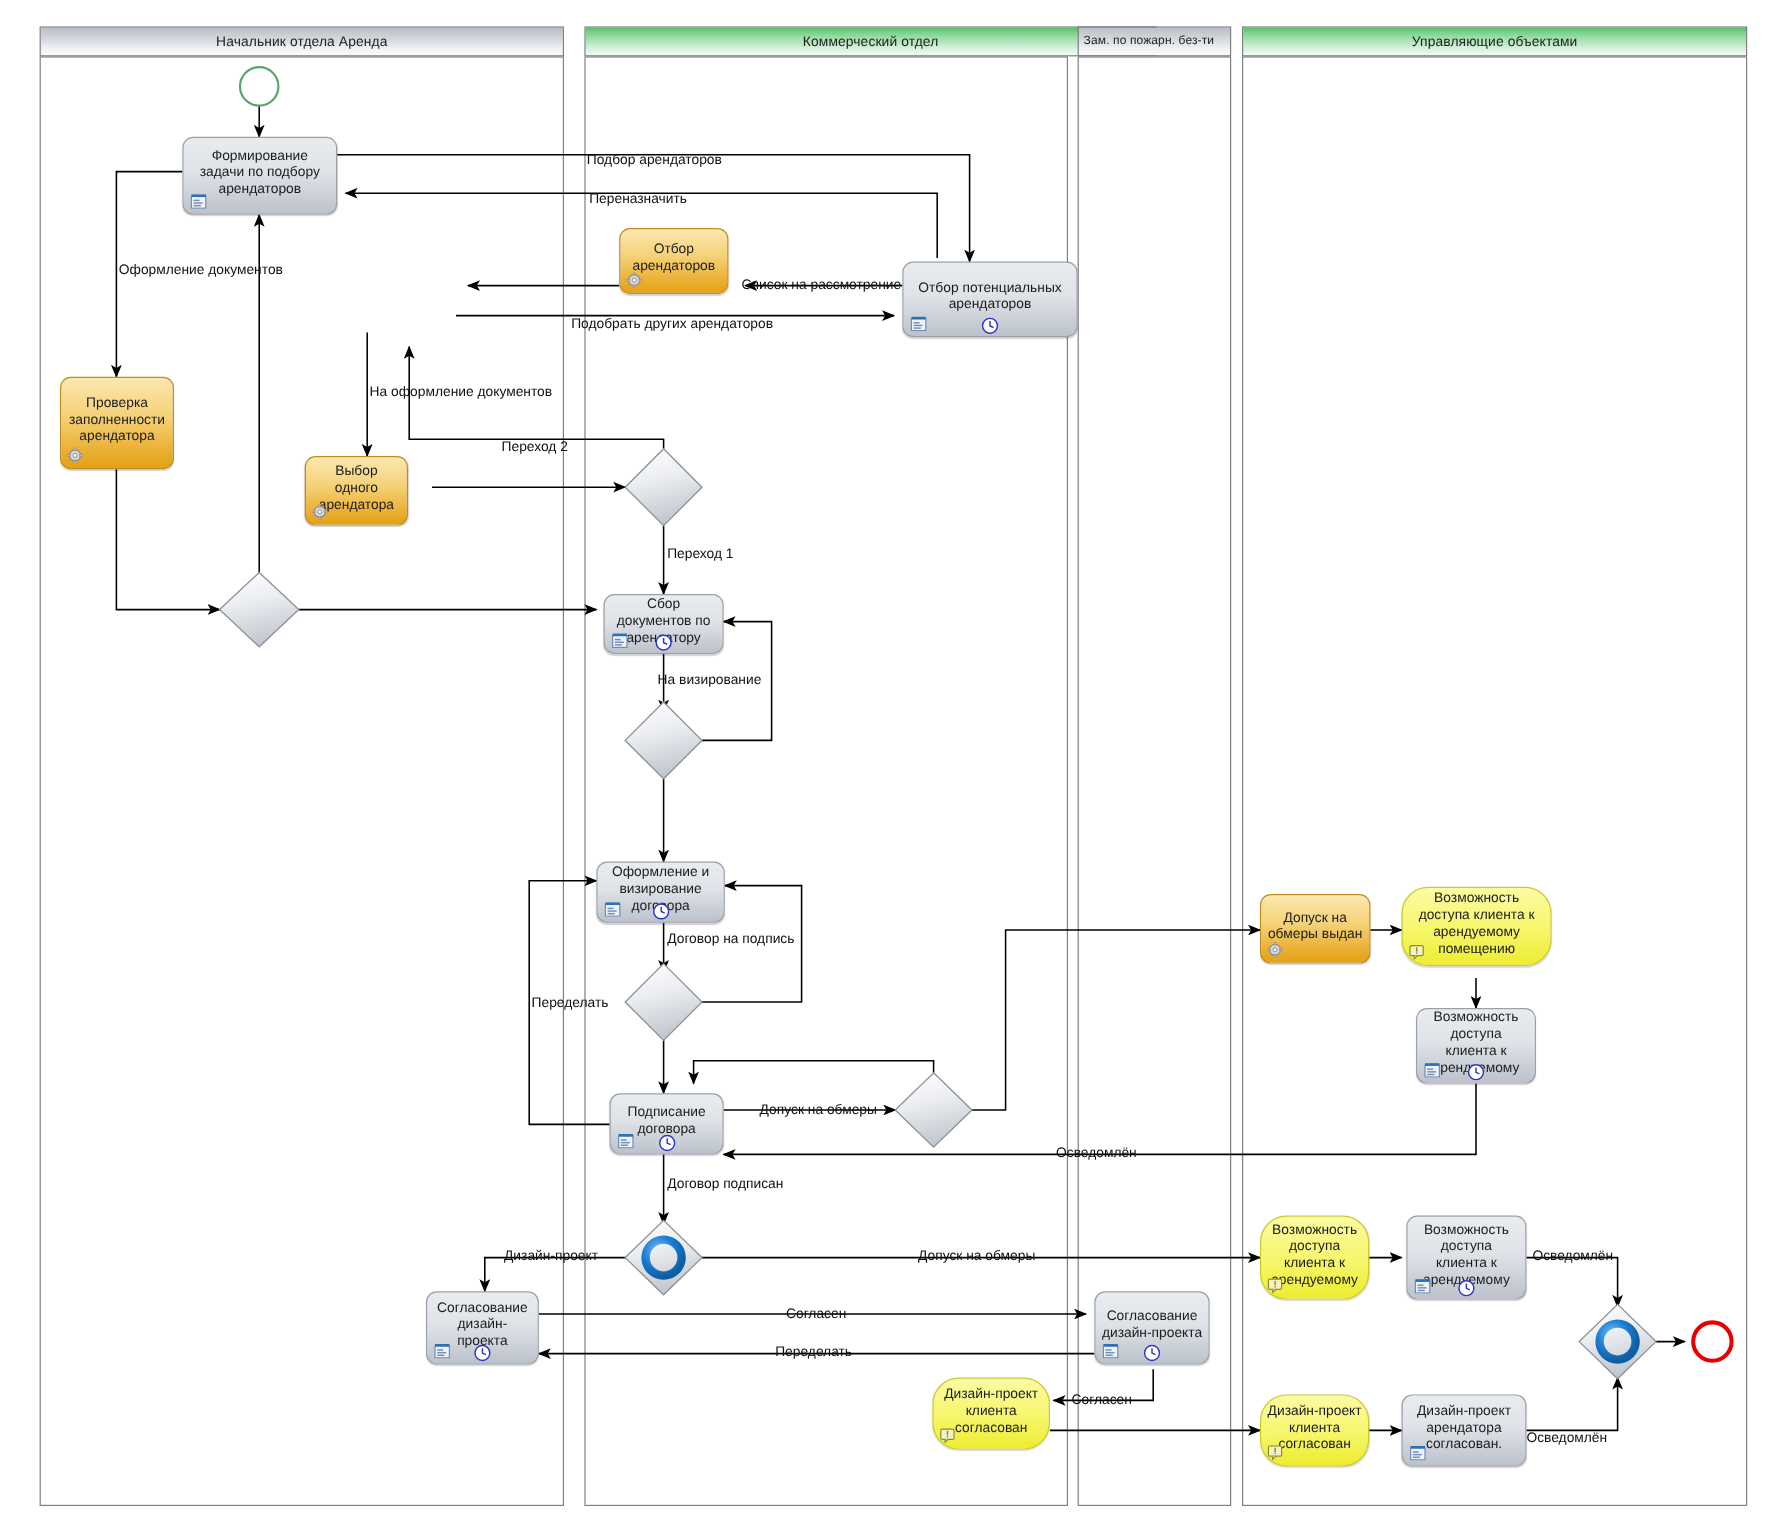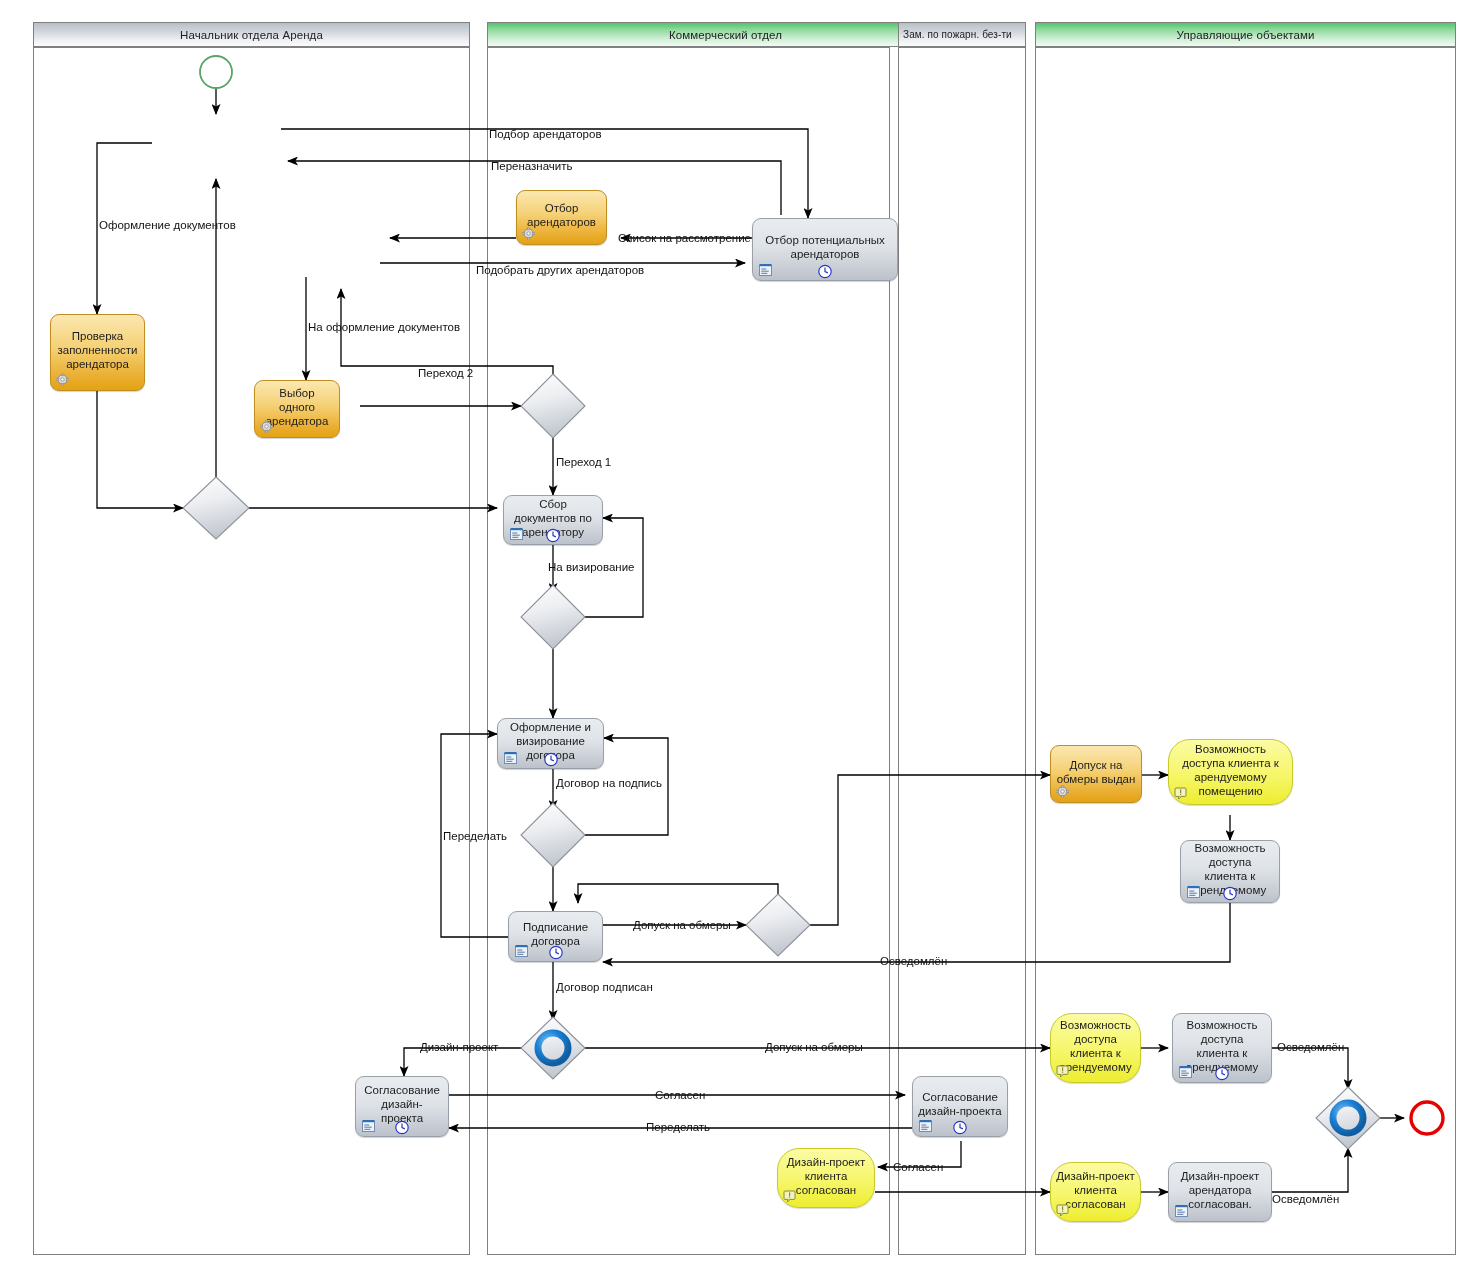--- a/index.html
+++ b/index.html
@@ -174,20 +174,30 @@
 
     <g fill="none">
       <circle cx="553" cy="1048" r="15" stroke="url(#blueRing)" stroke-width="7"></circle>
       <circle cx="1348" cy="1118" r="15" stroke="url(#blueRing)" stroke-width="7"></circle>
     </g>
 
     <circle cx="216" cy="72" r="16" fill="#ffffff" stroke="#5aa469" stroke-width="1.8"></circle>
     <circle cx="1427" cy="1118" r="16" fill="#ffffff" stroke="#e60000" stroke-width="3.4"></circle>
   </svg>
 
+  <div class="task gray" style="left:152px;top:114px;width:129px;height:65px;">
+    <span class="lbl">Формирование задачи по подбору арендаторов</span>
+    <svg class="mk mk-doc" viewBox="0 0 15 13">
+        <rect x="1.5" y="2.5" width="12" height="10" fill="#eef3f9" stroke="#6f8db5" stroke-width="1"></rect>
+        <rect x="1.5" y="1" width="12" height="2.2" fill="#2f6fb5"></rect>
+        <rect x="3.3" y="5.4" width="5" height="1.2" fill="#6f8db5"></rect>
+        <rect x="3.3" y="7.6" width="7.5" height="1.2" fill="#6f8db5"></rect>
+        <rect x="3.3" y="9.8" width="6" height="1.2" fill="#6f8db5"></rect>
+      </svg>
+  </div>
 
   <div class="task orange" style="left:50px;top:314px;width:95px;height:77px;">
     <span class="lbl">Проверка заполненности арендатора</span>
     <svg class="mk mk-gear" viewBox="0 0 13 13">
         <circle cx="6.5" cy="6.5" r="4.6" fill="#d8d8d8" stroke="#8a8a8a" stroke-width="1"></circle>
         <circle cx="6.5" cy="6.5" r="1.7" fill="#fff" stroke="#8a8a8a" stroke-width=".8"></circle>
         <g fill="#bdbdbd" stroke="#8a8a8a" stroke-width=".5">
           <rect x="5.7" y="0" width="1.6" height="2.6"></rect>
           <rect x="5.7" y="10.4" width="1.6" height="2.6"></rect>
           <rect x="0" y="5.7" width="2.6" height="1.6"></rect>

